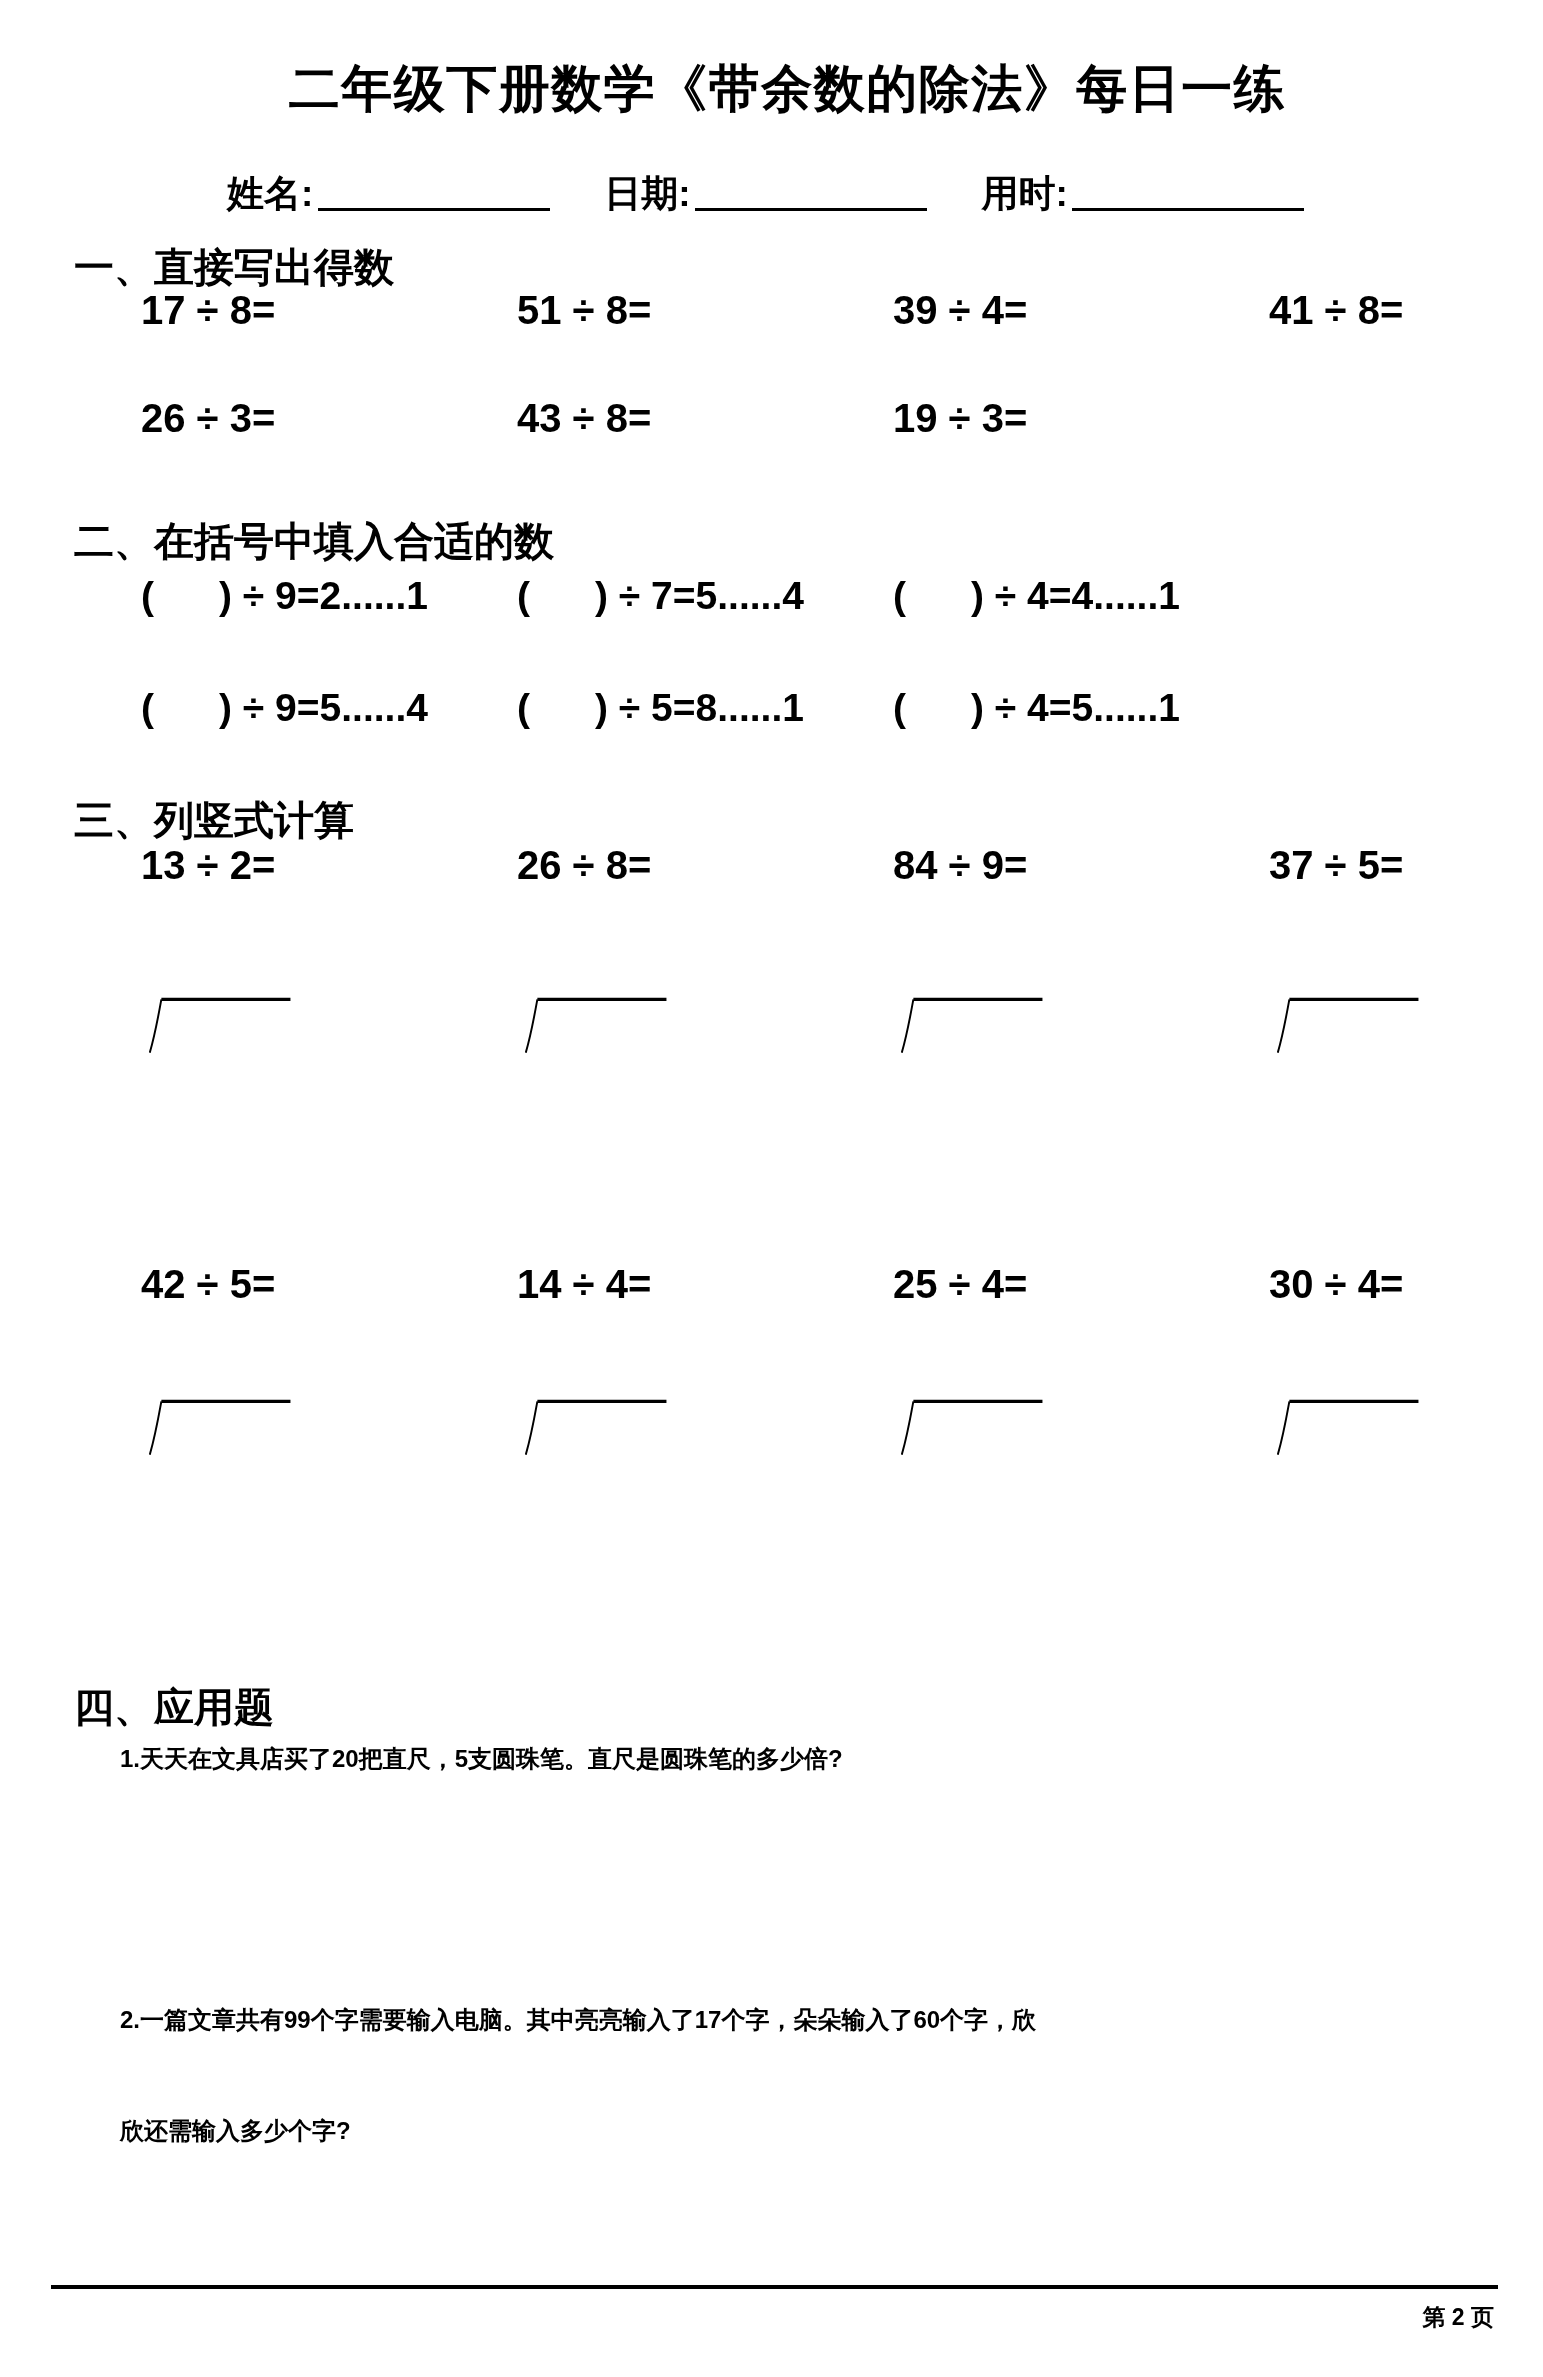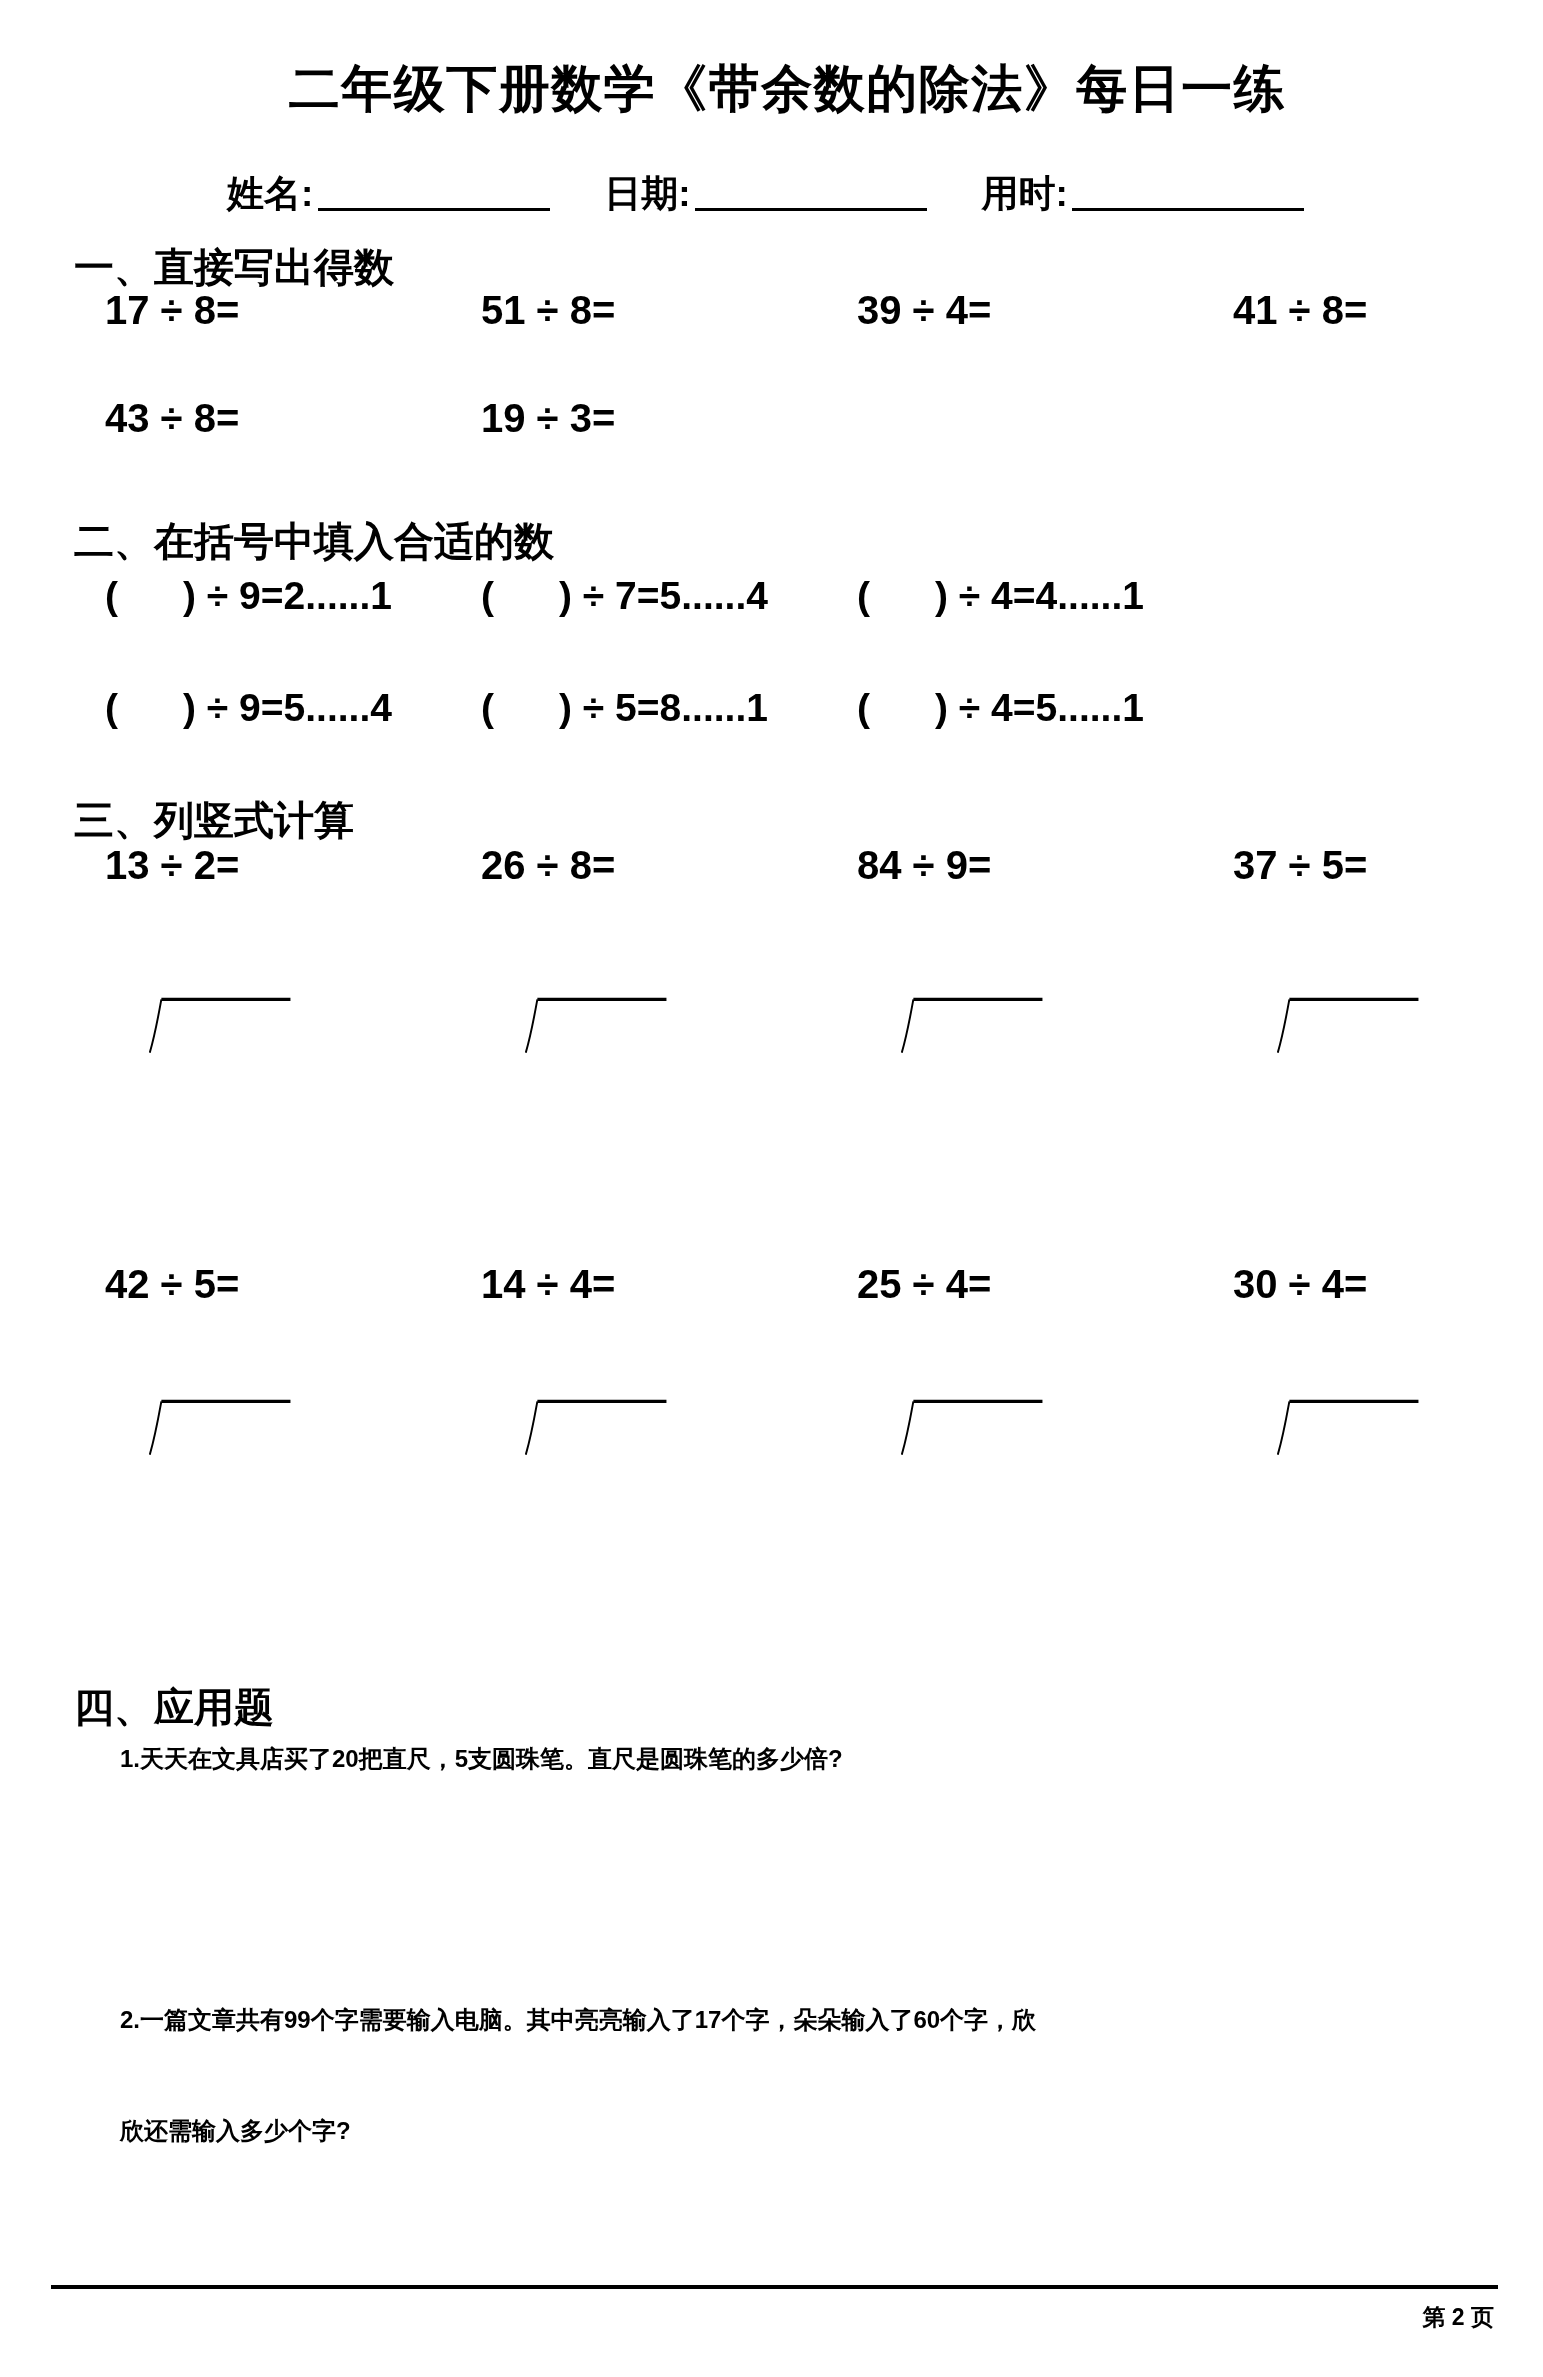--- a/index.html
+++ b/index.html
@@ -61,20 +61,21 @@
     left: 105px;
     width: 1423px;
     display: grid;
     grid-template-columns: 376px 376px 376px 1fr;
   }
   .eq {
     font-size: 40px;
     font-weight: 600;
     line-height: 1.1;
     white-space: pre;
+    margin-left: 36px;
   }
   .fillin { font-size: 39px; }
   .bracket-cell { padding-left: 44px; }
   .bracket { display: block; }
   .word-problem {
     position: absolute;
     left: 120px;
     margin: 0;
     font-size: 24px;
     font-weight: 600;
@@ -112,20 +113,21 @@
   </div>
 
   <h2 class="heading" style="top:230px">一、直接写出得数</h2>
   <div class="grid" style="top:288px">
     <div class="eq">17 ÷ 8=</div>
     <div class="eq">51 ÷ 8=</div>
     <div class="eq">39 ÷ 4=</div>
     <div class="eq">41 ÷ 8=</div>
   </div>
   <div class="grid" style="top:396px">
+    <div class="eq">26 ÷ 3=</div>
     <div class="eq">43 ÷ 8=</div>
     <div class="eq">19 ÷ 3=</div>
   </div>
 
   <h2 class="heading" style="top:504px">二、在括号中填入合适的数</h2>
   <div class="grid" style="top:575px">
     <div class="eq fillin">(      ) ÷ 9=2......1</div>
     <div class="eq fillin">(      ) ÷ 7=5......4</div>
     <div class="eq fillin">(      ) ÷ 4=4......1</div>
   </div>

